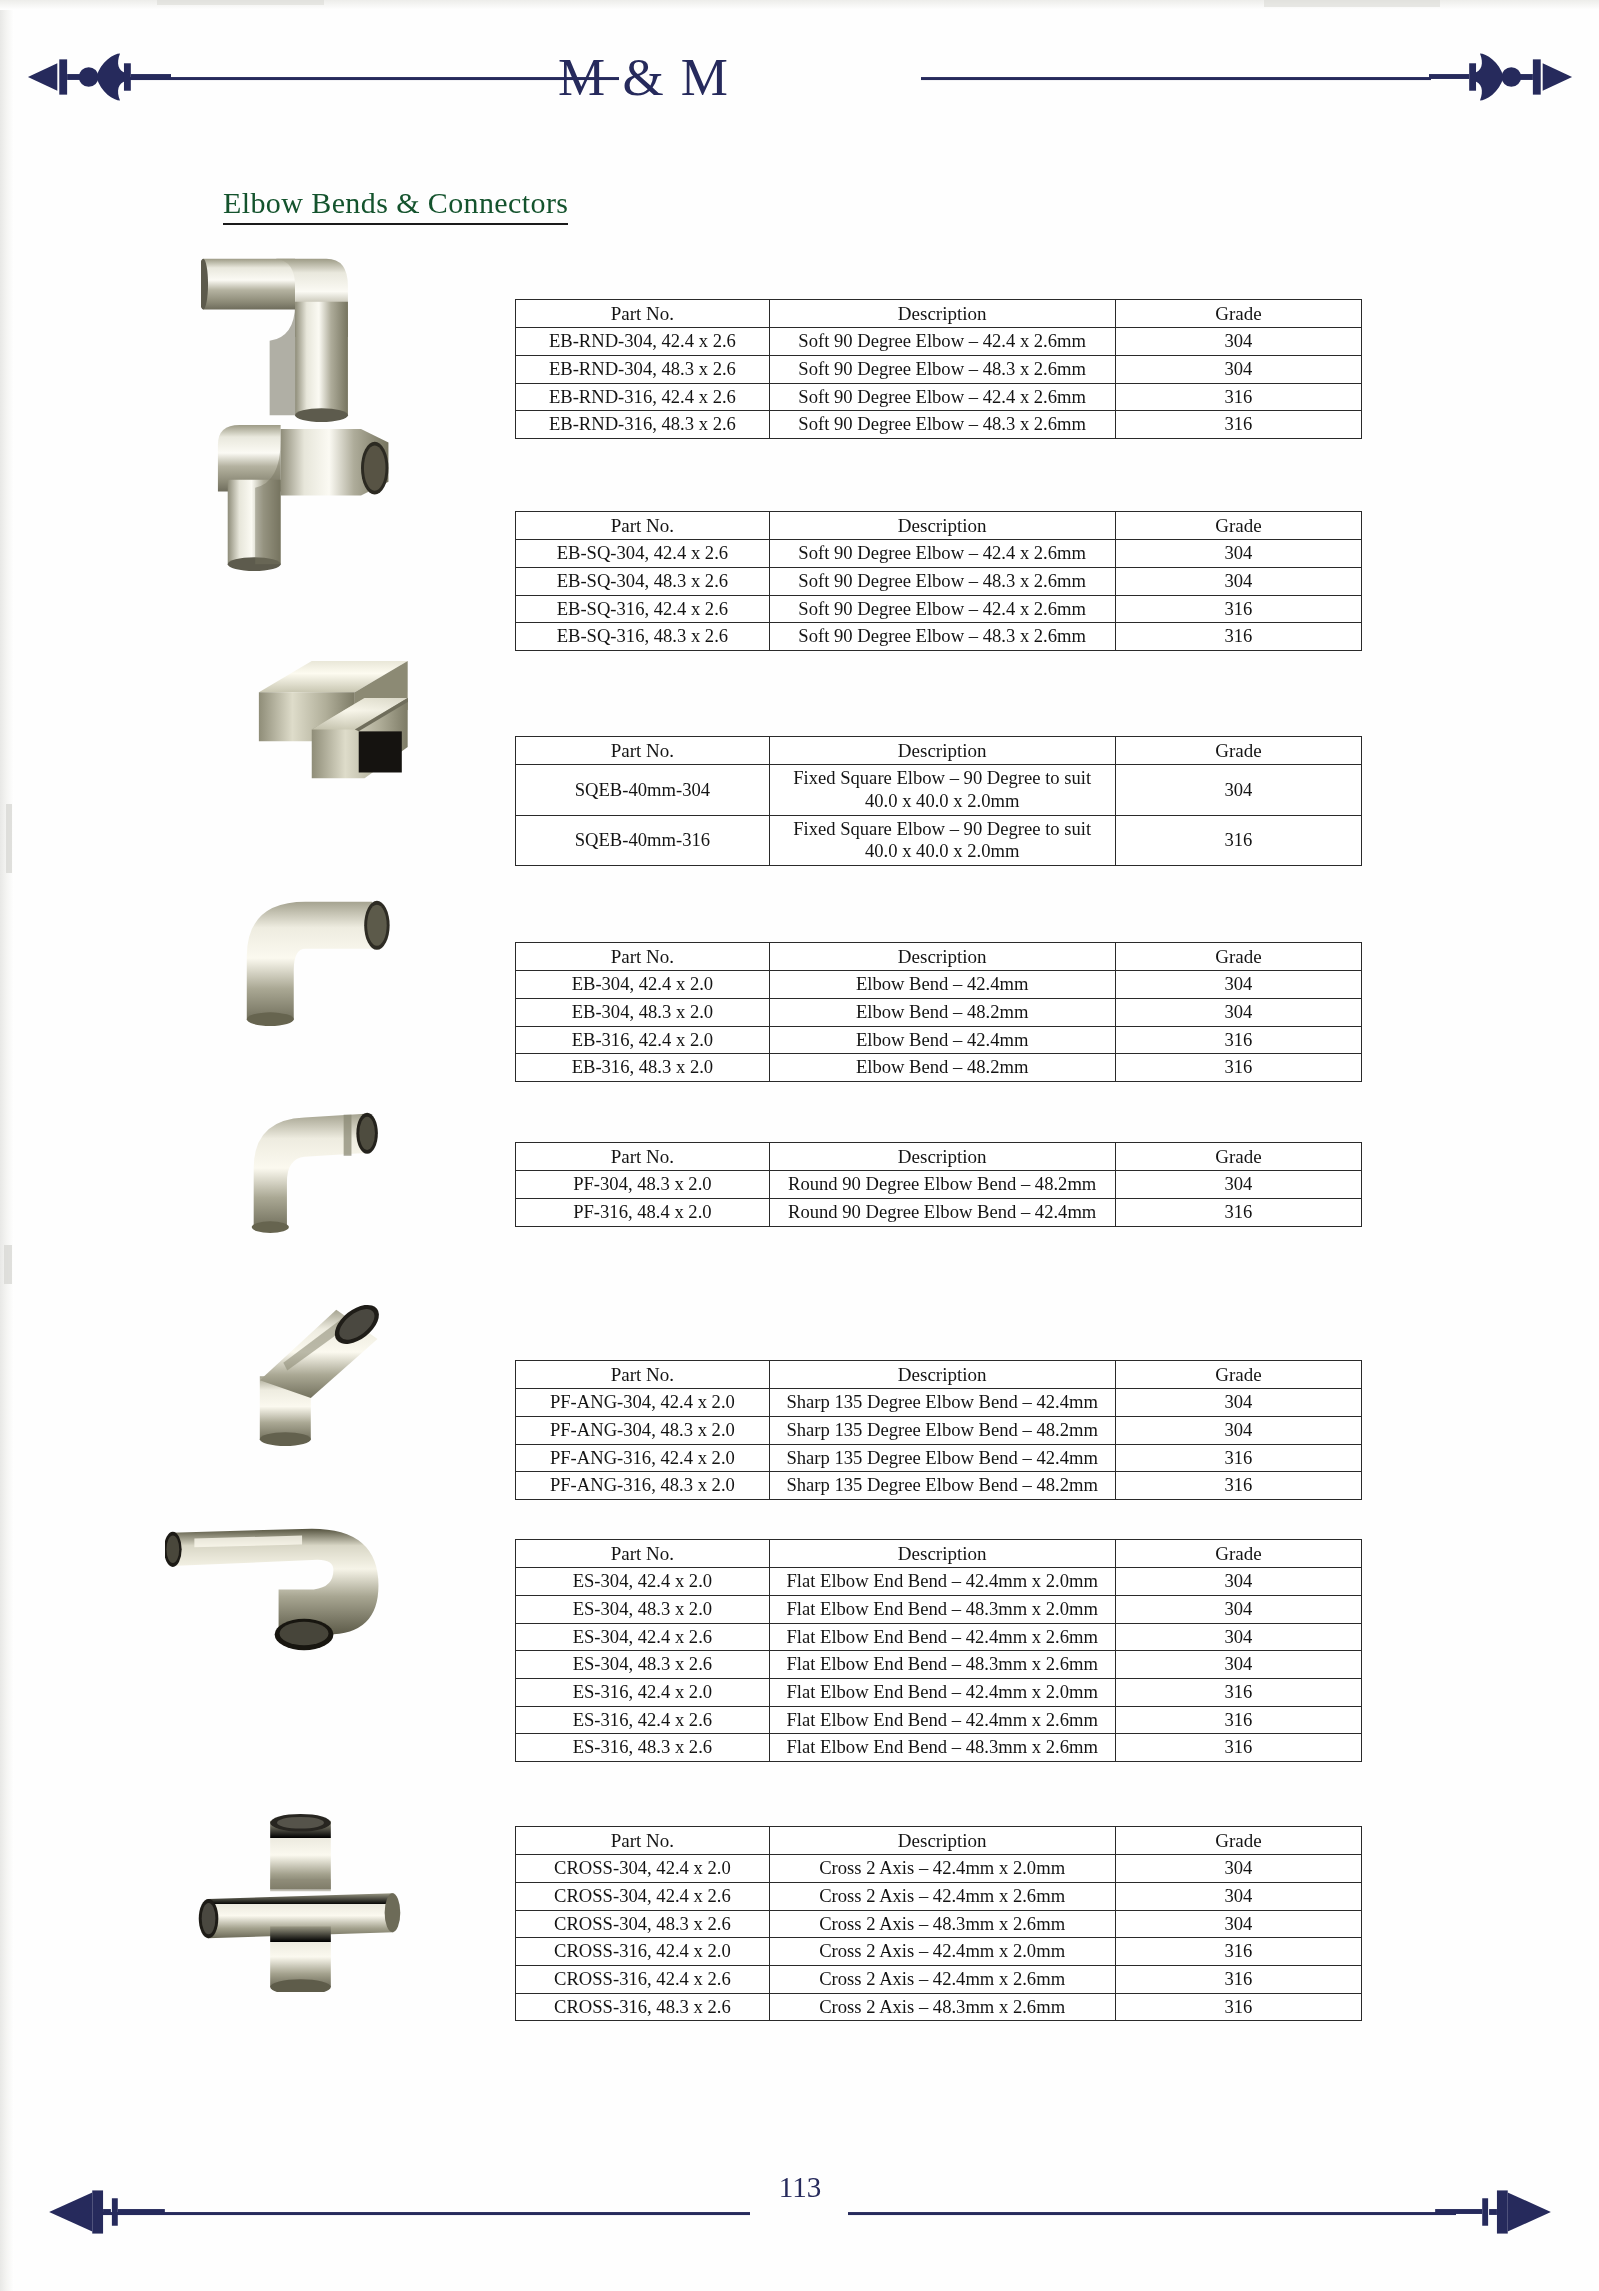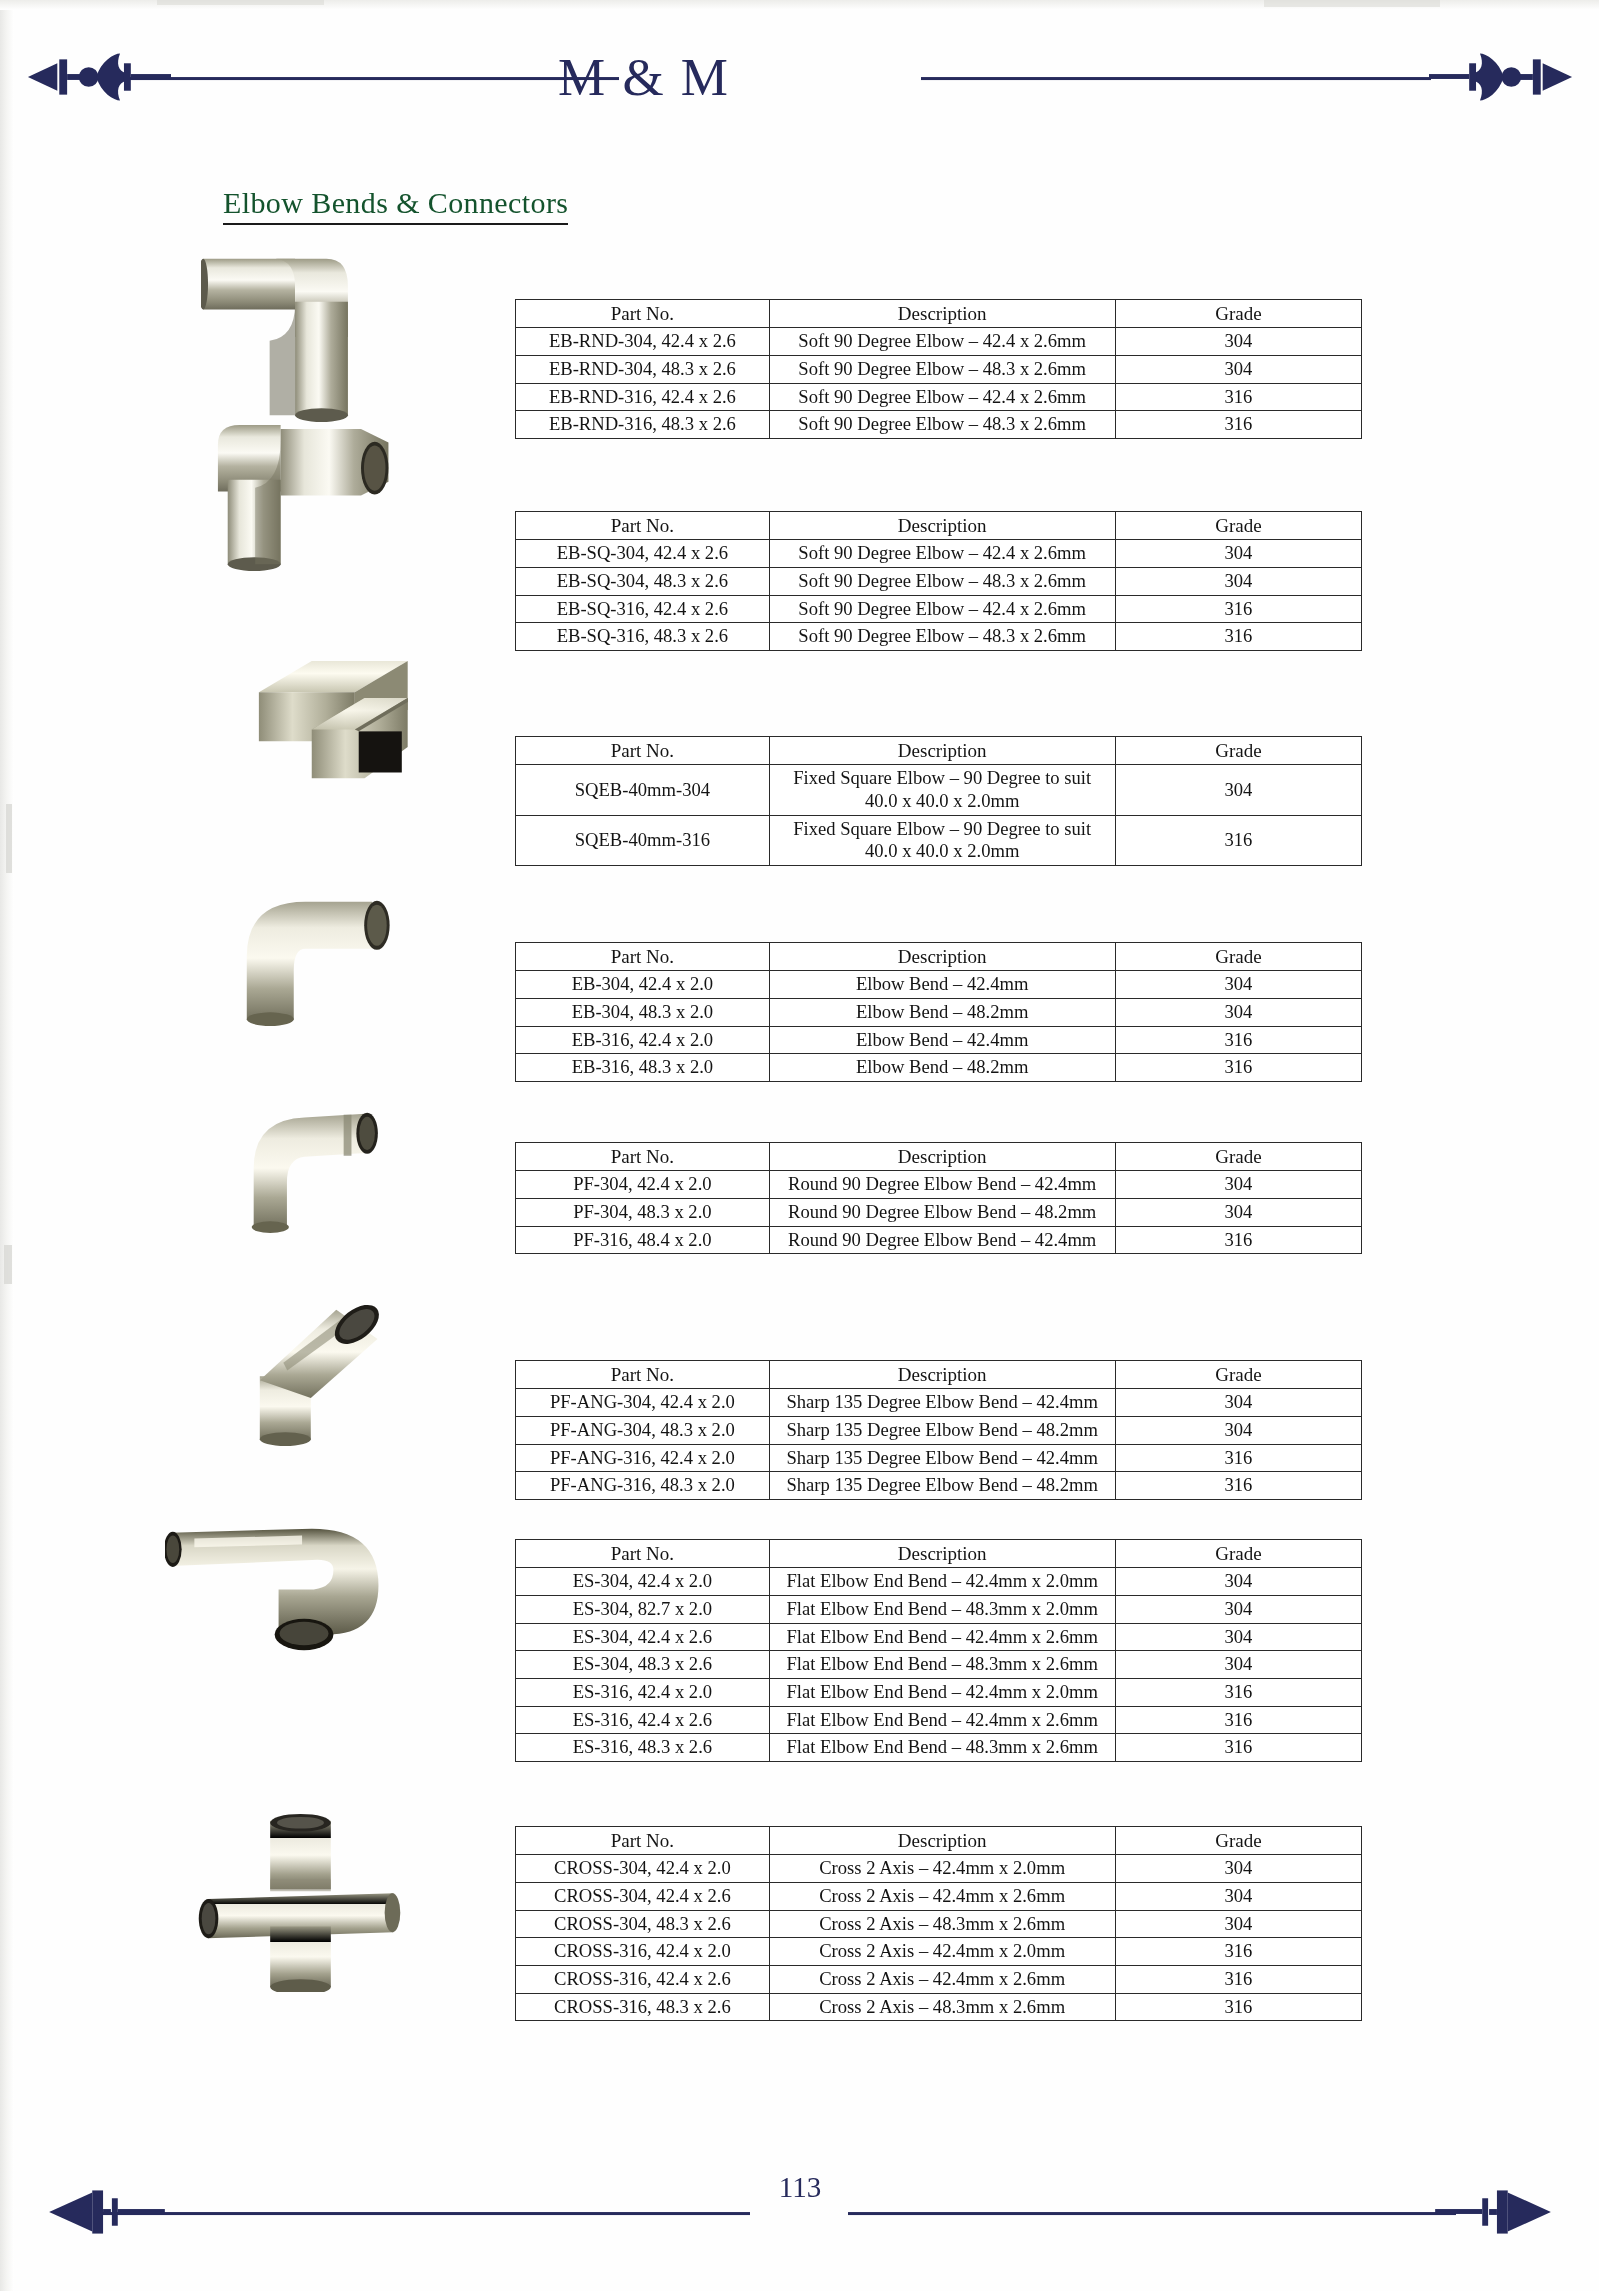--- a/index.html
+++ b/index.html
@@ -452,25 +452,20 @@
   <table class="spec" style="left:515px;top:1142px;">
     <thead>
       <tr>
         <th class="col-part">Part No.</th>
         <th class="col-desc">Description</th>
         <th class="col-grade">Grade</th>
       </tr>
     </thead>
     <tbody>
       <tr>
-          <td>PF-304, 42.4 x 2.0</td>
-          <td>Round 90 Degree Elbow Bend – 42.4mm</td>
-          <td>304</td>
-        </tr>
-      <tr>
           <td>PF-304, 48.3 x 2.0</td>
           <td>Round 90 Degree Elbow Bend – 48.2mm</td>
           <td>304</td>
         </tr>
       <tr>
           <td>PF-316, 48.4 x 2.0</td>
           <td>Round 90 Degree Elbow Bend – 42.4mm</td>
           <td>316</td>
         </tr>
     </tbody>
@@ -516,21 +511,21 @@
         <th class="col-grade">Grade</th>
       </tr>
     </thead>
     <tbody>
       <tr>
           <td>ES-304, 42.4 x 2.0</td>
           <td>Flat Elbow End Bend – 42.4mm x 2.0mm</td>
           <td>304</td>
         </tr>
       <tr>
-          <td>ES-304, 82.7 x 2.0</td>
+          <td>ES-304, 48.3 x 2.0</td>
           <td>Flat Elbow End Bend – 48.3mm x 2.0mm</td>
           <td>304</td>
         </tr>
       <tr>
           <td>ES-304, 42.4 x 2.6</td>
           <td>Flat Elbow End Bend – 42.4mm x 2.6mm</td>
           <td>304</td>
         </tr>
       <tr>
           <td>ES-304, 48.3 x 2.6</td>

